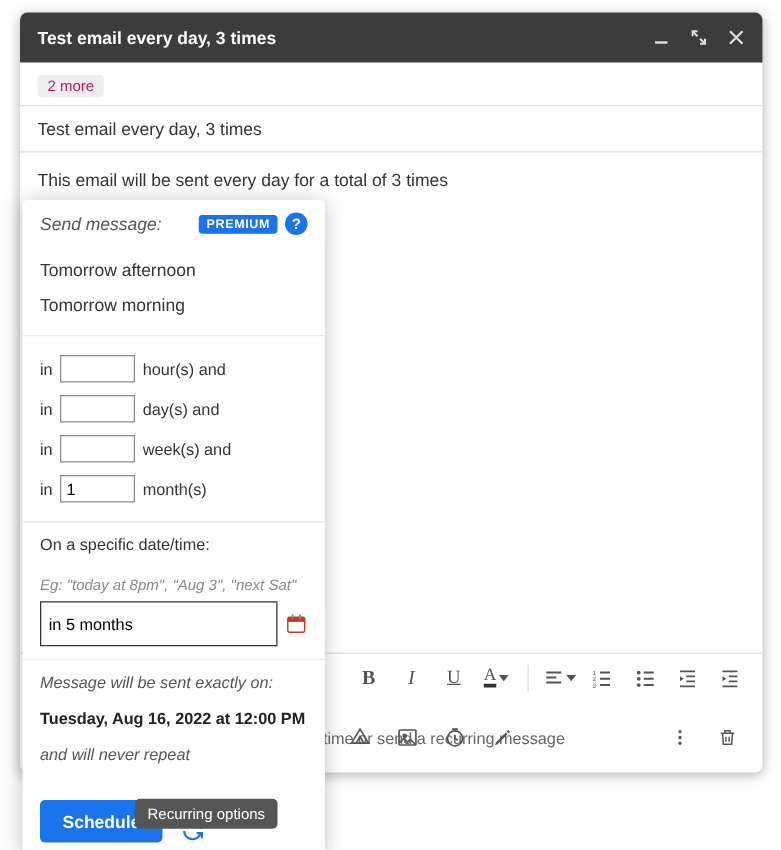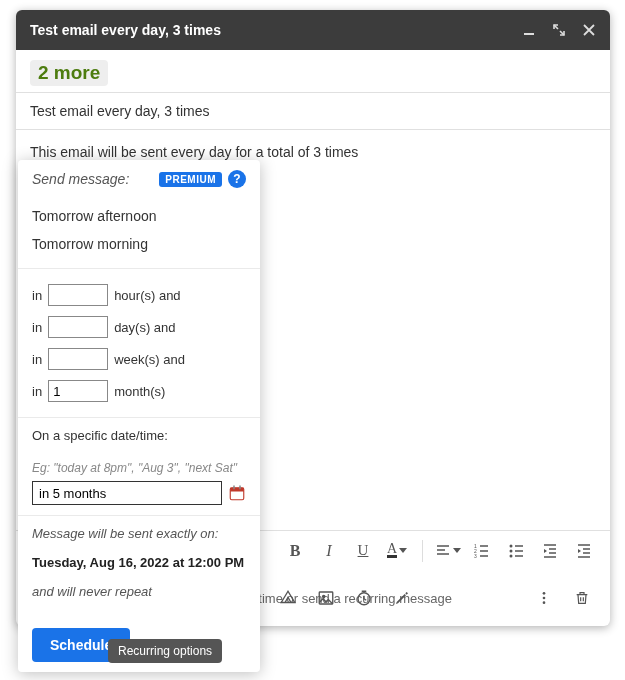--- a/index.html
+++ b/index.html
@@ -35,21 +35,21 @@
   .titlebar .ctrls { display: flex; gap: 16px; }
   .titlebar .ctrl { width: 14px; height: 14px; display:flex; align-items:center; justify-content:center; cursor:pointer; color:#ddd; }
   .titlebar .ctrl svg { width:12px; height:12px; }
   .recipients {
     padding: 10px 14px 6px;
     display: flex; align-items: center; gap: 8px;
     border-bottom: 1px solid #e0e0e0;
     color: #666;
   }
   .chip {
-    background: #eee; border-radius: 4px; padding: 2px 8px; color:#4d7c0f; font-size:19px;font-weight:bold;
+    background: #eee; border-radius: 4px; padding: 2px 8px; color:#be185d; font-size:12px;
   }
   .subject {
     padding: 10px 14px;
     border-bottom: 1px solid #e0e0e0;
     color: #333;
   }
   .body-area {
     padding: 14px;
     min-height: 400px;
     color: #333;
@@ -104,21 +104,21 @@
   }
   .popup .opt { padding: 6px 0; color:#333; cursor:pointer; }
   .popup .row { display:flex; align-items:center; gap: 6px; padding: 5px 0; font-size:13px; color:#333; }
   .popup .row input[type=text] {
     width: 60px; height: 22px; border:1px solid #888; padding:0 4px; font-size:13px;
   }
   .popup .date-lbl { color:#333; margin-bottom:18px; font-size:13px; }
   .popup .eg { font-style: italic; color:#888; font-size:12px; margin-bottom:6px; }
   .popup .date-row { display:flex; align-items:center; gap:6px; }
   .popup .date-row input {
-    flex:1; height:24px; border:1px solid #333; padding:0 6px; font-size:13px;
+    flex:1; height:36px; border:1px solid #333; padding:0 6px; font-size:13px;
   }
   .cal-icon { width:18px; height:18px; cursor:pointer; }
   .popup .sched-sec .msg { font-style: italic; color:#555; margin-bottom: 14px; font-size:13px; }
   .popup .sched-sec .exact { font-weight:bold; color:#222; margin-bottom: 14px; font-size:13px; }
   .popup .sched-sec .repeat { font-style: italic; color:#555; margin-bottom: 29px; font-size:13px; }
   .sched-row { display:flex; align-items:flex-end; gap: 14px; }
   .schedule-btn {
     background:#1a73e8; color:#fff; padding:9px 18px; border-radius:4px;
     font-weight:bold; cursor:pointer; font-size:14px;
   }

